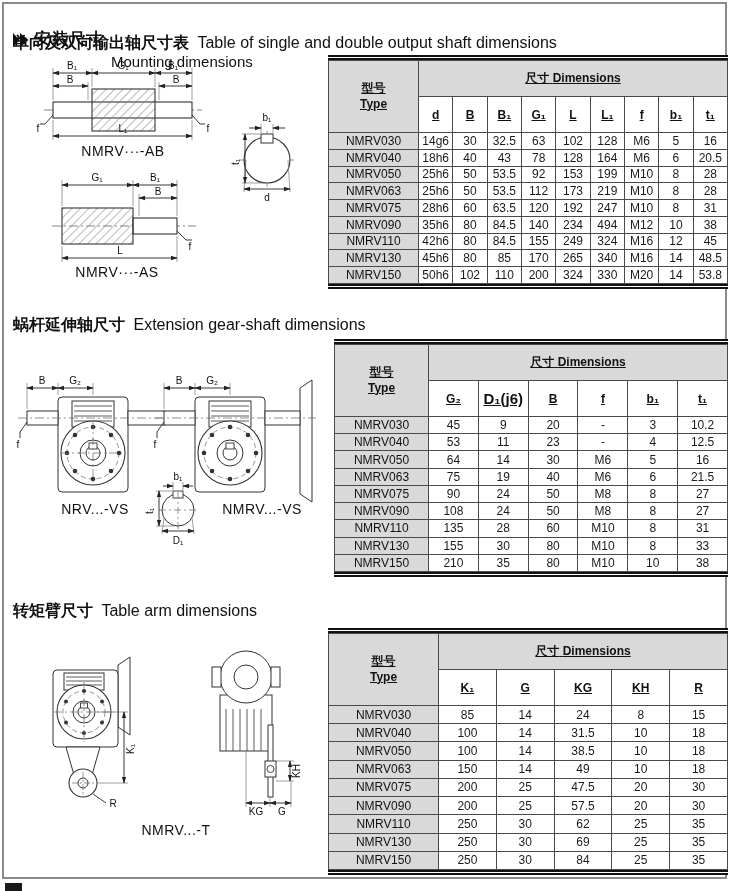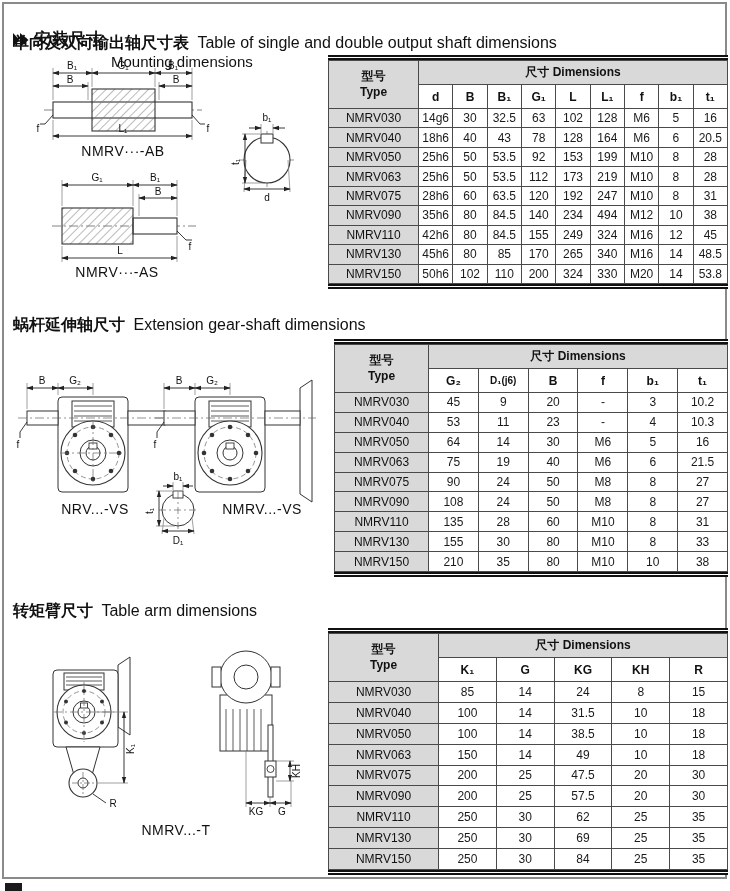--- a/index.html
+++ b/index.html
@@ -19,26 +19,26 @@
   .h1 { top:33px; } .h2 { top:315px; } .h3 { top:601px; }
 
   .table-wrap { position:absolute; border-top:5px double #111; border-bottom:5px double #111; background:#fff; }
   .t1 { left:328px; top:55px;  width:400px; height:234px; }
   .t2 { left:334px; top:339px; width:394px; height:238px; }
   .t3 { left:328px; top:628px; width:400px; height:247px; }
   .table-wrap table { border-collapse:collapse; width:100%; height:100%; table-layout:fixed; }
   .table-wrap th, .table-wrap td { border:1px solid #4a4a4a; font-size:12px; text-align:center;
     vertical-align:middle; padding:0; }
   .table-wrap thead th { font-weight:bold; }
-  .table-wrap thead tr { height:24px; }
+  .table-wrap thead tr { height:36px;text-decoration:underline; }
   .type-head { background:#d9d9d9; font-size:12.5px; line-height:1.3; }
   .dims-head { background:#d9d9d9; font-size:12.5px; }
   .type-cell { background:#d9d9d9; font-weight:normal;margin-top:12px; }
   .table-wrap td { font-weight:normal; color:#1a1a1a; }
-  th.small { font-size:10px; }
+  th.small { font-size:15px; }
   .t1 .type-head { width:90px; } .t2 .type-head { width:94px; } .t3 .type-head { width:110px; }
 
   .drawing { position:absolute; }
   .d1 { left:6px; top:53px; }
   .d2 { left:6px; top:352px; }
   .d3 { left:6px; top:635px; }
   svg text { font-family:"Liberation Sans","DejaVu Sans",sans-serif; fill:#111; }
   .dim-t { font-size:10px; }
   .cap-t { font-size:14px; letter-spacing:0.5px; }
 </style>
@@ -547,21 +547,21 @@
             <td>3</td>
             <td>10.2</td>
           </tr>
           <tr>
             <th class="type-cell">NMRV040</th>
             <td>53</td>
             <td>11</td>
             <td>23</td>
             <td>-</td>
             <td>4</td>
-            <td>10.3</td>
+            <td>12.5</td>
           </tr>
           <tr>
             <th class="type-cell">NMRV050</th>
             <td>64</td>
             <td>14</td>
             <td>30</td>
             <td>M6</td>
             <td>5</td>
             <td>16</td>
           </tr>

